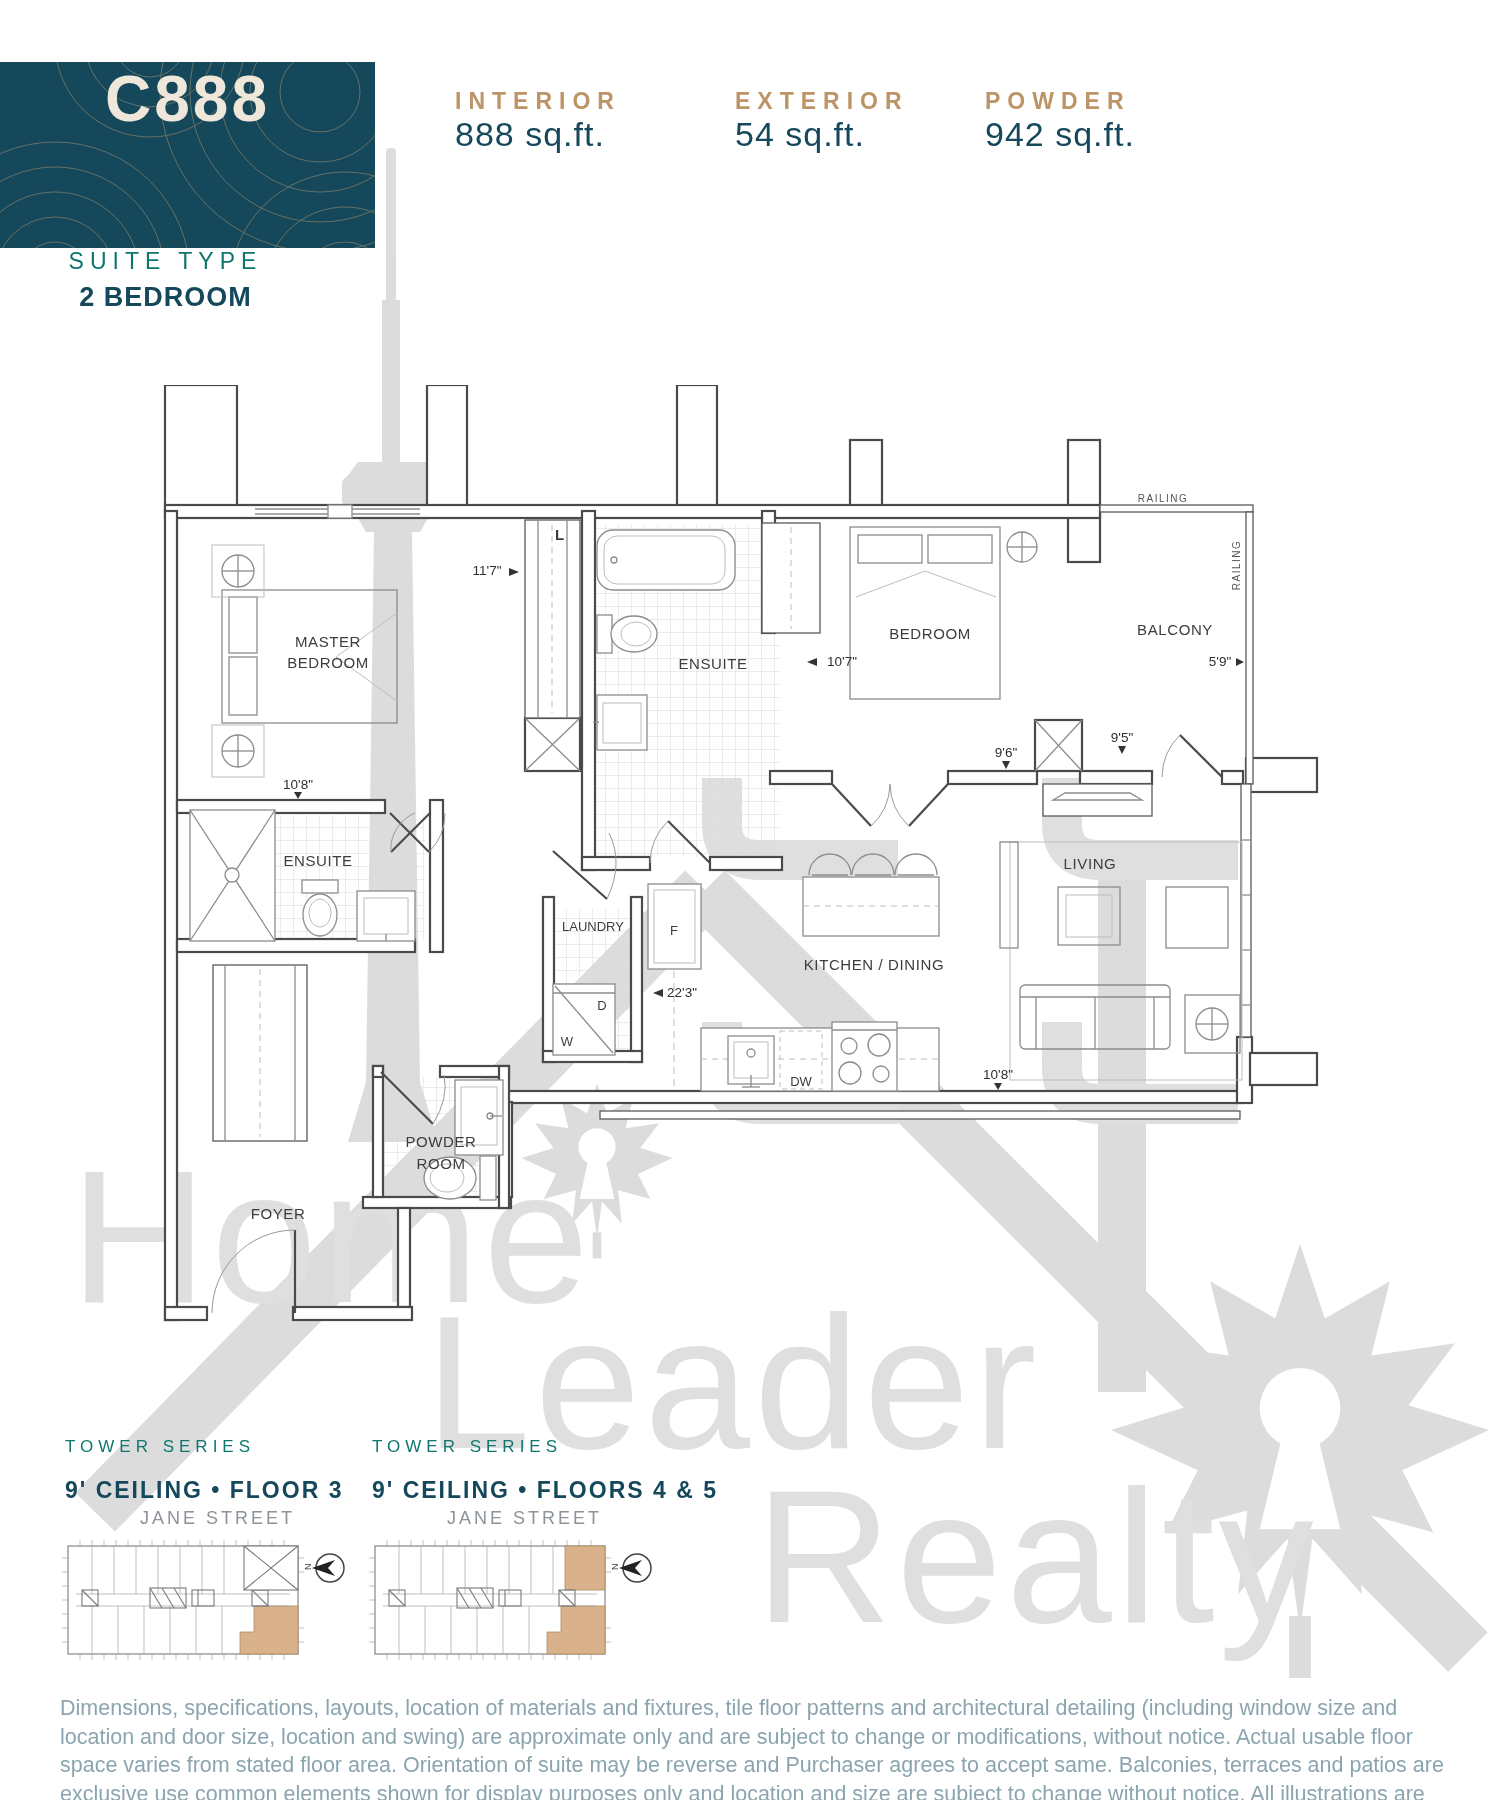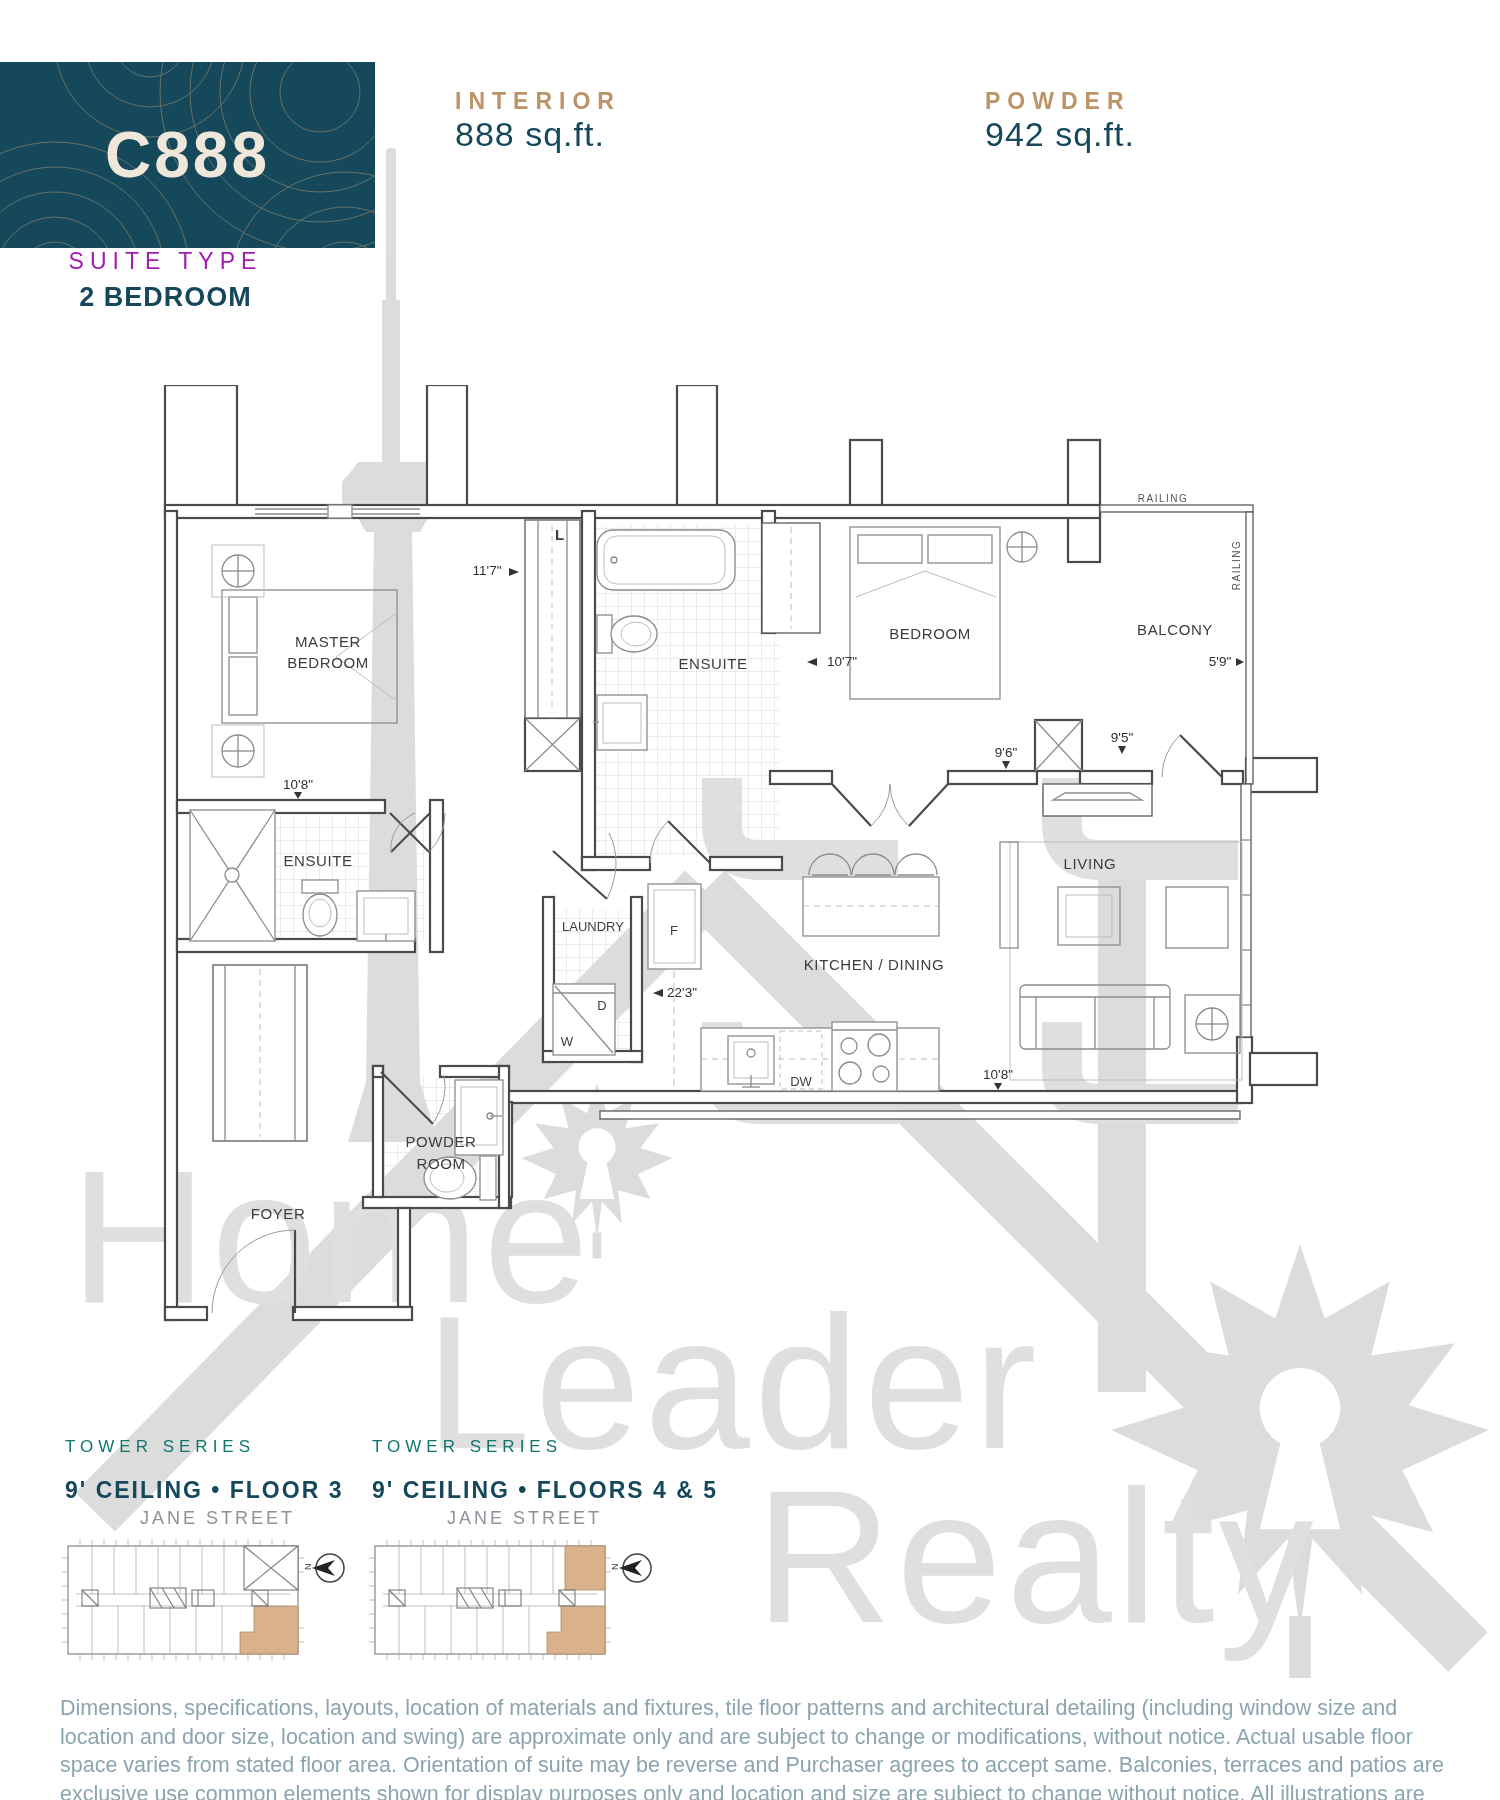--- a/index.html
+++ b/index.html
@@ -1,25 +1,25 @@
 <!DOCTYPE html>
 <html><head>
 <meta charset="utf-8">
 <style>
   html,body{margin:0;padding:0;background:#ffffff;}
   #page{position:relative;width:1500px;height:1800px;background:#fff;overflow:hidden;
         font-family:"Liberation Sans",sans-serif;}
   .abs{position:absolute;}
   
   #suite-box{left:0;top:62px;width:375px;height:186px;background:#16485c;overflow:hidden;
-             display:flex;align-items:center;justify-content:center;}
+             display:flex;justify-content:center;}
   #suite-code{color:#efe8da;font-size:64px;font-weight:600;letter-spacing:3px;position:relative;z-index:2;}
   .area-label{color:#bd9467;font-size:23px;letter-spacing:7px;font-weight:700;}
   .area-value{color:#16485c;font-size:34px;letter-spacing:1px;}
-  #suite-type-label{left:58px;top:248px;width:215px;text-align:center;color:#a21caf;font-size:23px;letter-spacing:6px;}
+  #suite-type-label{left:58px;top:248px;width:215px;text-align:center;color:#0f766e;font-size:23px;letter-spacing:6px;}
   #suite-type-value{left:58px;top:282px;width:215px;text-align:center;color:#16485c;font-size:27px;font-weight:700;letter-spacing:1px;}
   
   .series-h{color:#0f766e;font-size:17px;letter-spacing:5px;}
   .ceiling-h{color:#16485c;font-size:23px;font-weight:600;letter-spacing:2px;text-align:center;}
   .street-h{color:#8d9399;font-size:18px;letter-spacing:3px;text-align:right;}
   #disclaimer{left:60px;top:1694px;width:1400px;color:#8ba5af;font-size:21.5px;line-height:28.5px;}
   #disclaimer div{white-space:nowrap;}
   
   svg text{font-family:"Liberation Sans",sans-serif;}
   .lbl{font-size:15px;letter-spacing:.6px;fill:#3d3d3d;text-anchor:middle;}
@@ -108,20 +108,24 @@
           <circle cx="345" cy="225" r="80"></circle>
           <circle cx="345" cy="225" r="115"></circle>
       </g>
     </svg>
     <span id="suite-code">C888</span>
   </div>
 
   <div class="abs" style="left:455px;top:88px;">
     <div class="area-label">INTERIOR</div>
     <div class="area-value">888 sq.ft.</div>
+  </div>
+  <div class="abs" style="left:735px;top:88px;">
+    <div class="area-label">EXTERIOR</div>
+    <div class="area-value">54 sq.ft.</div>
   </div>
   <div class="abs" style="left:985px;top:88px;">
     <div class="area-label">POWDER</div>
     <div class="area-value">942 sq.ft.</div>
   </div>
 
   <div class="abs" id="suite-type-label">SUITE TYPE</div>
   <div class="abs" id="suite-type-value">2 BEDROOM</div>
 
   <svg class="abs" style="left:150px;top:385px;" width="1180" height="950" viewBox="0 0 1180 950">

